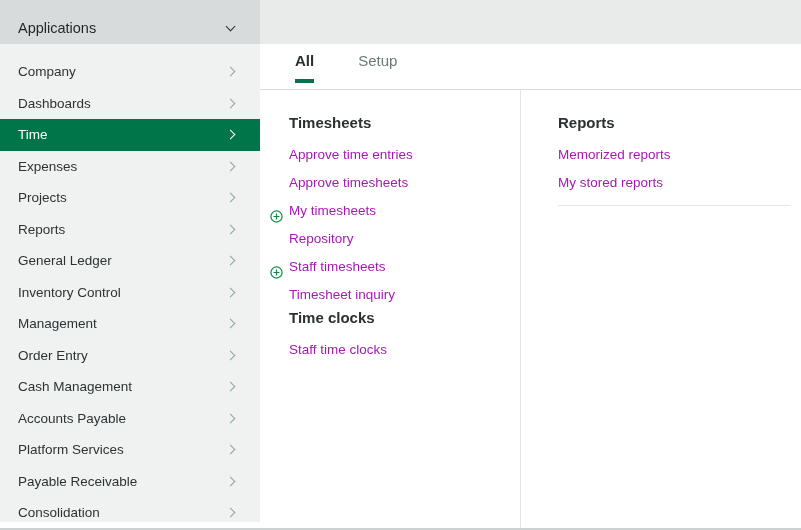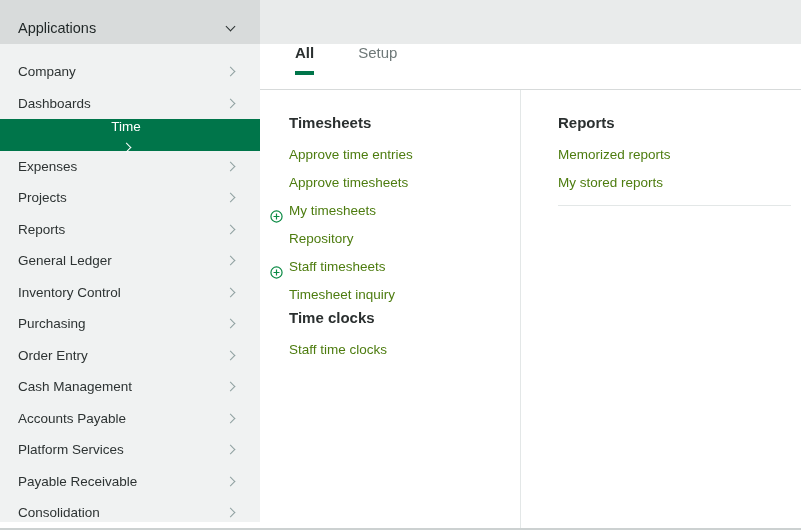--- a/index.html
+++ b/index.html
@@ -39,30 +39,30 @@
     width:260px; background:#f0f2f2;
     padding-top:12px; overflow:hidden;
   }
   .side-item {
     height:31.5px;
     display:flex; align-items:center; justify-content:space-between;
     padding:0 26px 0 18px;
     font-size:13.5px; color:#2d3333;
     cursor:pointer; white-space:nowrap;
   }
-  .side-item.selected { background:#00754a; color:#ffffff;flex-direction:column; }
+  .side-item.selected { background:#00754a; color:#ffffff; }
   .side-item.selected .chev { border-color:#ffffff; }
 
   
   .content {
     position:absolute; top:44px; left:260px; right:0; bottom:2px;
     background:#ffffff; display:flex; flex-direction:column;
   }
   .tabbar {
-    display:flex; align-items:flex-start; gap:44px;
+    display:flex; align-items:center; gap:44px;
     padding-left:35px; height:46px; flex:0 0 auto;
     border-bottom:1px solid #d7dada;
   }
   .tab {
     font-size:15px; color:#6e7878;
     padding-bottom:13px; cursor:pointer; position:relative;
   }
   .tab.active { color:#2b3030; font-weight:bold; }
   .tab.active::after {
     content:""; position:absolute; left:0; right:0; bottom:-1px;
@@ -71,21 +71,21 @@
 
   .columns { flex:1; display:flex; min-height:0; }
   .col-left  { width:260px; padding:24px 0 0 29px; }
   .col-right { flex:1; border-left:1px solid #e3e7e7; padding:24px 10px 0 37px; }
 
   .section-title { margin:0 0 10px 0; font-size:15px; font-weight:bold; color:#2b3030; }
   .section-title.spaced { }
 
   .link {
     display:block; height:28px; line-height:28px;
-    font-size:13.5px; color:#4d7c0f;
+    font-size:13.5px; color:#a21caf;
     cursor:pointer; position:relative; white-space:nowrap;
   }
   .add-icon {
     position:absolute; left:-19px; top:7.5px;
     width:13px; height:13px; cursor:pointer;
   }
   .section-divider { border-bottom:1px solid #e3e7e7; margin-top:8px; }
 
   .bottom-line {
     position:absolute; left:0; right:0; bottom:0; height:2px; background:#ccd1d1;
@@ -129,21 +129,21 @@
   </div>
   <div class="side-item">
     <span>General Ledger</span>
     <span class="chev"></span>
   </div>
   <div class="side-item">
     <span>Inventory Control</span>
     <span class="chev"></span>
   </div>
   <div class="side-item">
-    <span>Purchasing</span>
+    <span>Management</span>
     <span class="chev"></span>
   </div>
   <div class="side-item">
     <span>Order Entry</span>
     <span class="chev"></span>
   </div>
   <div class="side-item">
     <span>Cash Management</span>
     <span class="chev"></span>
   </div>

